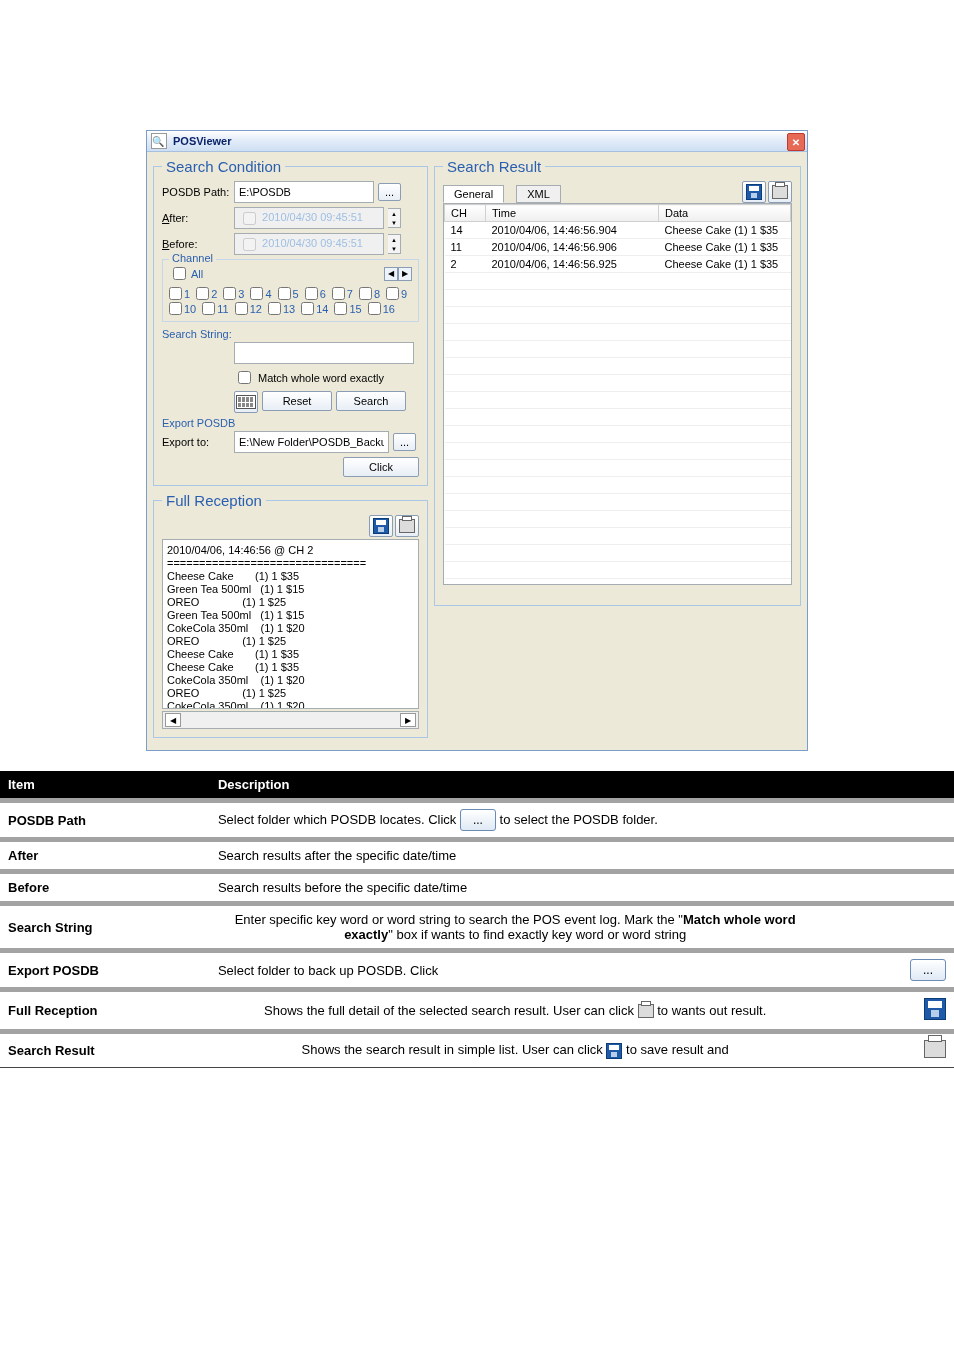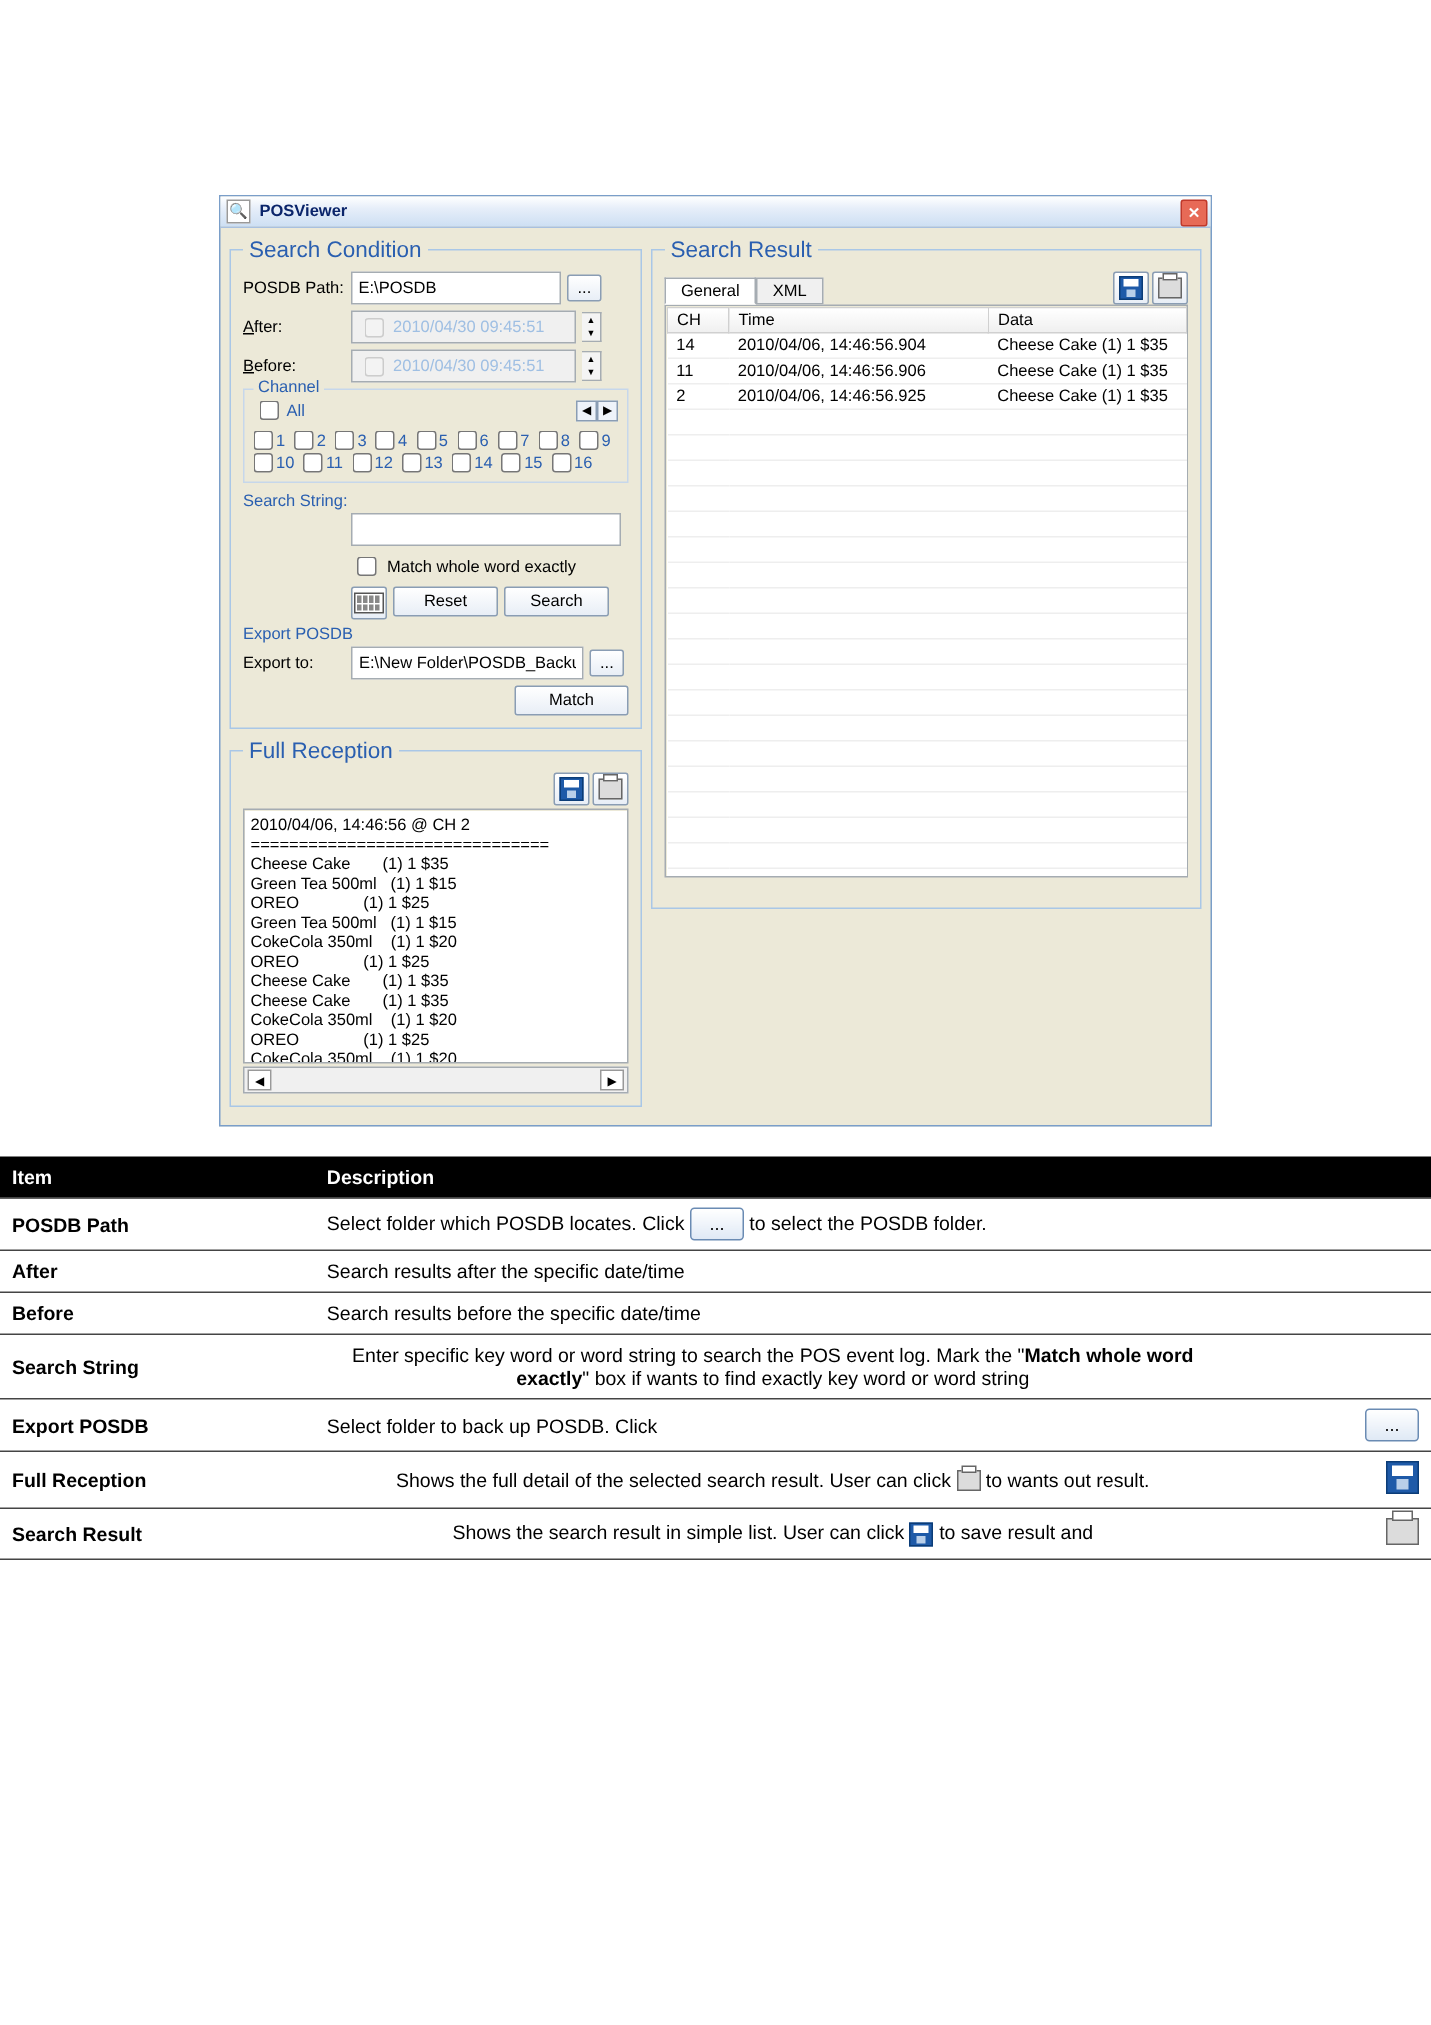--- a/index.html
+++ b/index.html
@@ -163,21 +163,21 @@
     overflow:auto;
     padding:4px;
     font-family:inherit;
     font-size:11px;
     white-space:pre;
     position:relative;
   }
   .rec-text .line{line-height:13px;}
   
   .result-head { display:flex; align-items:center; }
-  .tabs { display:flex; gap:0; margin-bottom:-1px;}
+  .tabs { display:flex; gap:12px; margin-bottom:-1px;}
   .tab {
     border:1px solid #a5acb2;
     background:#fff;
     padding:2px 10px;
     font-size:11px;
     cursor:pointer;
     border-bottom-color:#fff;
     position:relative; top:1px;
   }
   .tab.inactive { background:#f0f0f0; border-bottom-color:#a5acb2; }
@@ -204,21 +204,21 @@
   }
   .result-grid-col1{width:28px;}
   .result-grid-col2{width:160px;}
   
   .doc-table {
     width:100%;
     border-collapse:collapse;
     margin-top:10px;
   }
   .doc-table td {
-    border-top:1px solid #a3a3a3;
+    border-top:5px solid #a3a3a3;
     border-bottom:1px solid #444;
     padding:6px 8px;
     vertical-align:middle;
     font-size:13px;
     font-family:Arial,sans-serif;
   }
   .doc-table tr.black-row td {
     background:#000; color:#fff; font-weight:bold;
     border-top:none;
   }
@@ -335,21 +335,21 @@
             <button class="btn" style="width:70px;">Search</button>
           </div>
           <div style="height:4px;"></div>
           <span class="group-label">Export POSDB</span>
           <div class="row">
             <span class="lbl">Export to:</span>
             <input type="text" class="field" style="width: 145px;" value="E:\New Folder\POSDB_Backup">
             <button class="btn-small"><span>...</span></button>
           </div>
           <div style="text-align:right;margin-top:4px;">
-            <button class="btn" style="width:76px;">Match</button>
+            <button class="btn" style="width:76px;">Click</button>
           </div>
         </fieldset>
 
         <fieldset>
           <legend>Full Reception</legend>
           <div class="full-rec-tools">
             <span class="icon-btn">
                 <span class="save-glyph"></span>
               </span>
             <span class="icon-btn">

